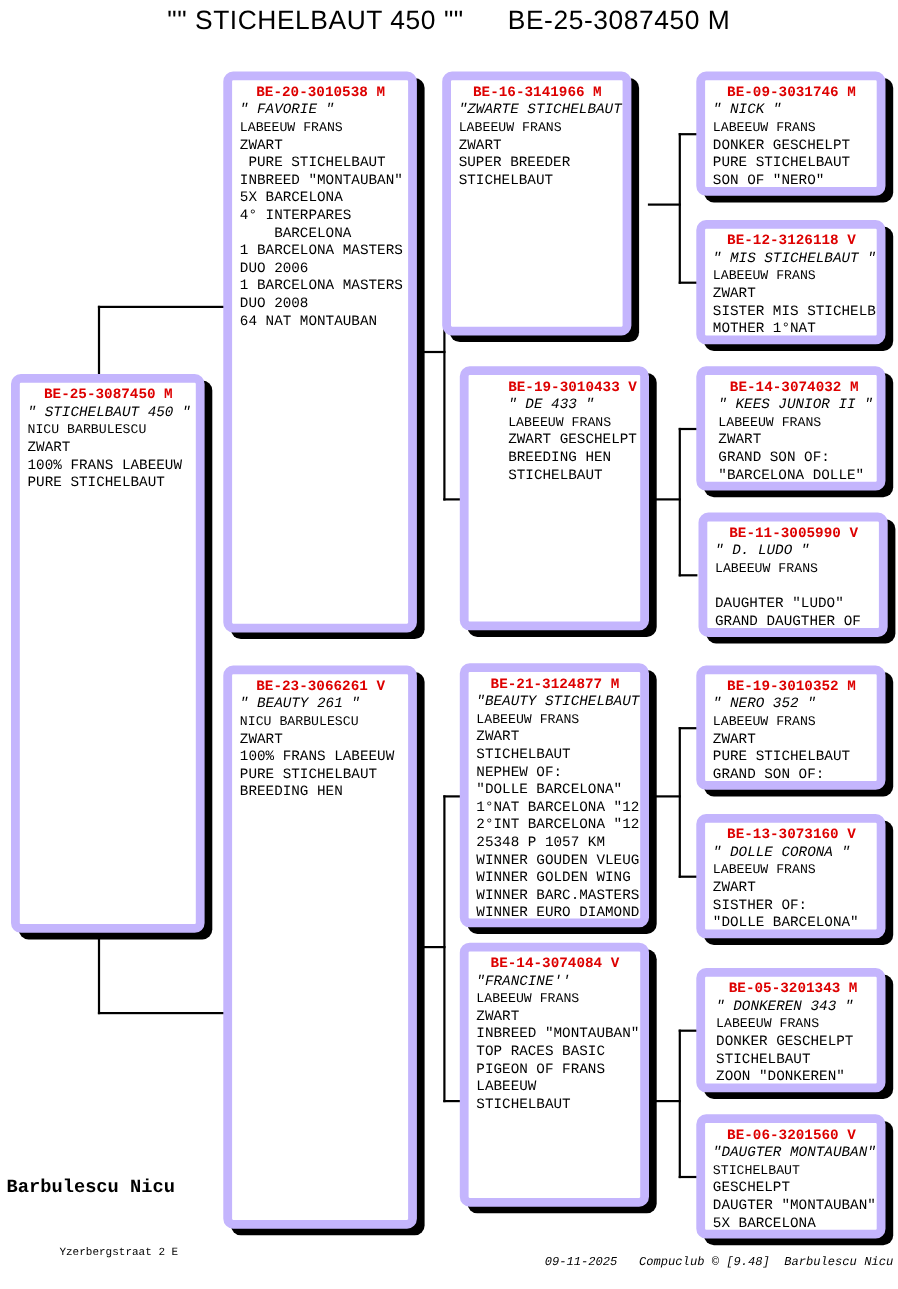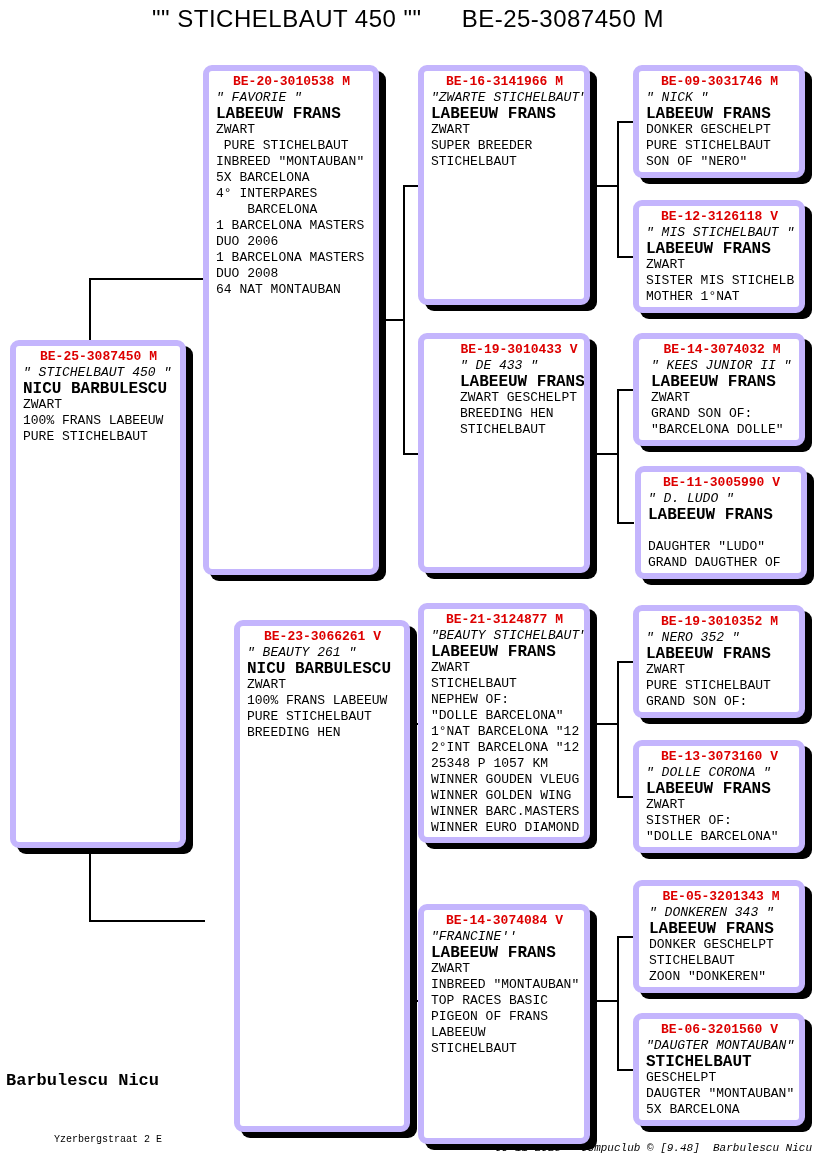--- a/index.html
+++ b/index.html
@@ -12,39 +12,39 @@
   
   .title {
     position:absolute; left:0; top:5px; width:100%;
     text-align:center; font-family:"Liberation Sans", sans-serif;
     font-size:24px; letter-spacing:0.5px; white-space:pre;
   }
   .title span { margin:0 20px; }
   
   .box {
     position:absolute; background:#fff;
-    border:6px solid #c4b5fd; border-radius:9px;
+    border:8px solid #c4b5fd; border-radius:9px;
     box-shadow:7px 6px 0 #000;
     padding:3px 6px 3px 7px; overflow:hidden;
   }
   .bx-header {
     font-size:13px; line-height:16px; font-weight:bold;
     color:#dd0000; text-align:center; white-space:pre;
   }
   .bx-name  { font-size:13px; line-height:16px; font-style:italic; white-space:pre; }
-  .bx-owner { font-size:16px; line-height:16px; font-weight:bold; white-space:pre; }
+  .bx-owner { font-size:12px; line-height:16px; font-weight:normal; white-space:pre; }
   .bx-line  { font-size:13px; line-height:16px; white-space:pre; }
   
   .pos-subject { left:10px;  top:340px;  width:176px; height:508px; }
   .pos-be20    { left:203px; top:65px;   width:176px; height:510px; }
-  .pos-be23    { left:203px; top:620px;  width:176px; height:512px;margin-left:31px; }
-  .pos-be16    { left:418px; top:65px;   width:172px; height:240px; }
+  .pos-be23    { left:203px; top:605px;  width:176px; height:512px; }
+  .pos-be16    { left:402px; top:65px;   width:172px; height:240px; }
   .pos-be19    { left:418px; top:333px;  width:172px; height:240px;padding-left:36px; }
   .pos-be21    { left:418px; top:603px;  width:172px; height:240px; }
-  .pos-be14084 { left:418px; top:904px;  width:172px; height:240px; }
+  .pos-be14084 { left:418px; top:857px;  width:172px; height:240px; }
   .pos-be09    { left:633px; top:65px;   width:172px; height:113px; }
   .pos-be12    { left:633px; top:200px;  width:172px; height:113px; }
   .pos-be14032 { left:633px; top:333px;  width:172px; height:113px;padding-left:12px; }
   .pos-be11    { left:604px; top:466px;  width:172px; height:113px;margin-left:31px; }
   .pos-be19352 { left:633px; top:605px;  width:172px; height:113px; }
   .pos-be13    { left:633px; top:740px;  width:172px; height:113px; }
   .pos-be05    { left:633px; top:880px;  width:172px; height:113px;padding-left:10px; }
   .pos-be06    { left:633px; top:1013px; width:172px; height:113px; }
   
   .ln { position:absolute; background:#000; }

